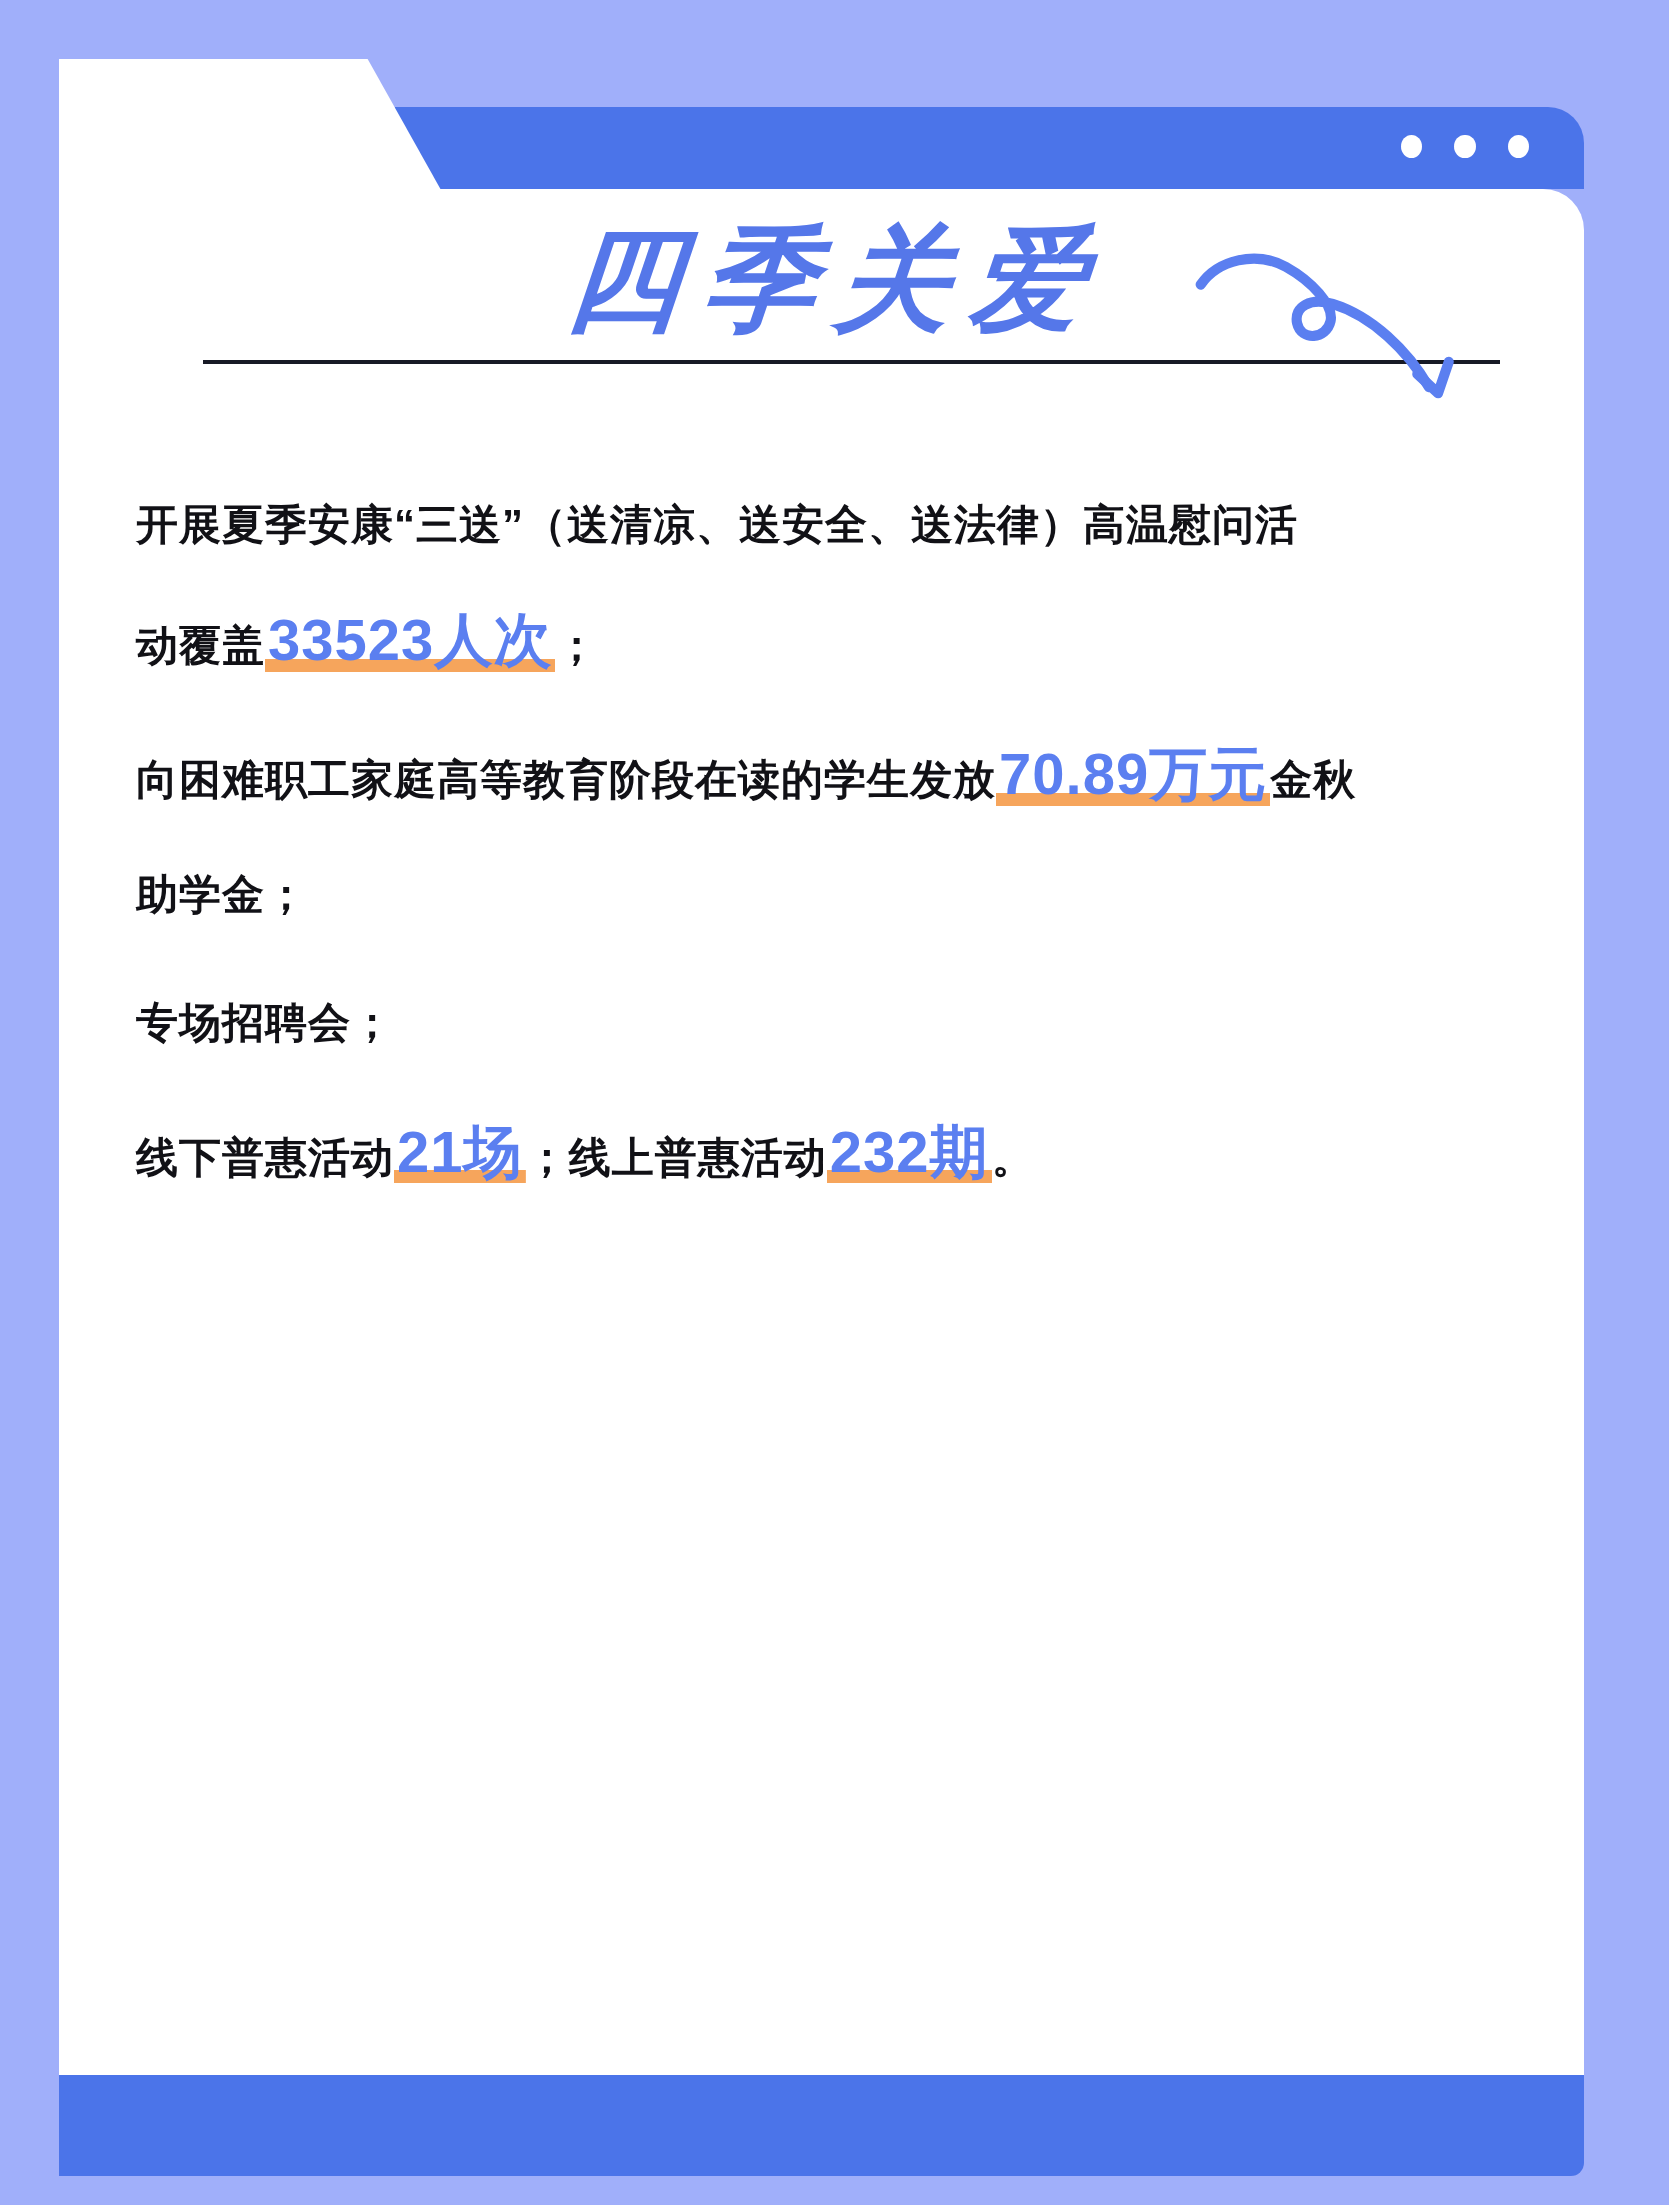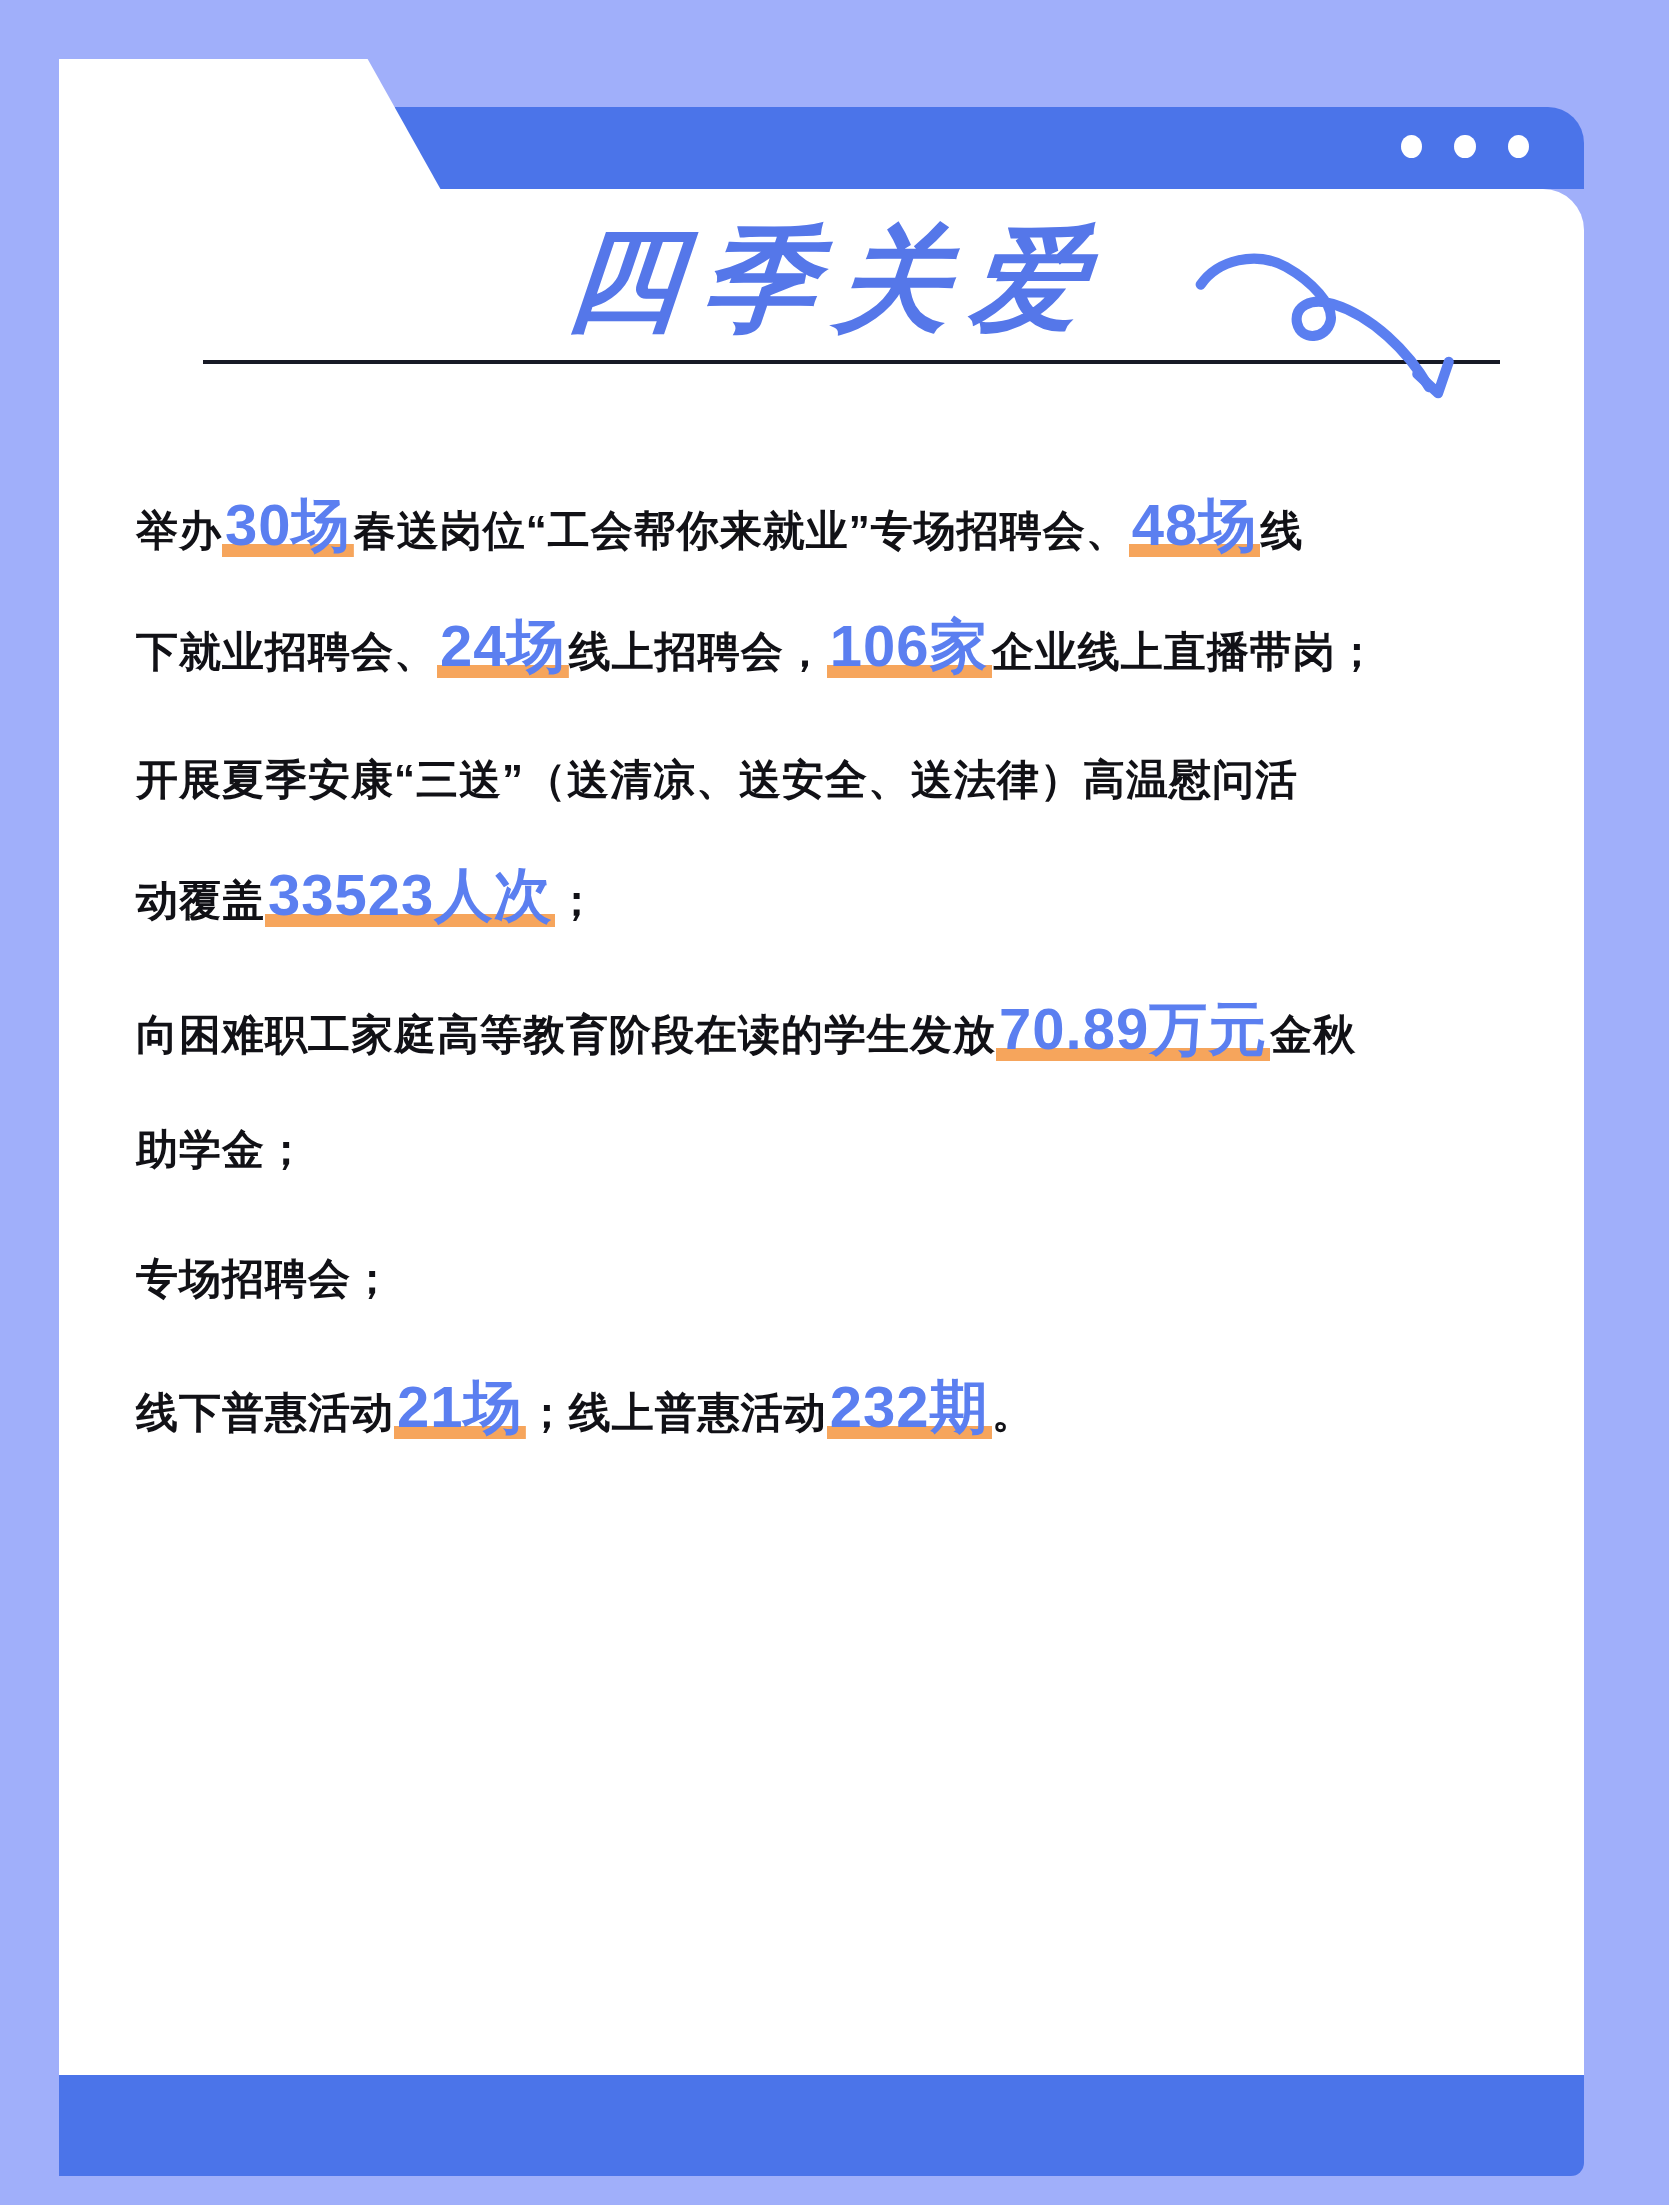--- a/index.html
+++ b/index.html
@@ -75,24 +75,20 @@
 
   <svg class="arrow" width="285" height="175" viewBox="2330 468 560 345">
     <path d="M 2362 560 C 2395 512 2470 492 2530 525 C 2580 553 2625 600 2618 632
              C 2610 668 2560 672 2552 636 C 2545 602 2580 585 2622 598
              C 2700 622 2770 690 2812 762" fill="none" stroke="#5b7ff0" stroke-width="20" stroke-linecap="round"></path>
     <path d="M 2789 736 L 2830 774 L 2851 712" fill="none" stroke="#5b7ff0" stroke-width="20" stroke-linecap="round" stroke-linejoin="round"></path>
   </svg>
 
   <div class="content">
       <div class="para">
-        <div class="line"><span class="txt">举办</span><span class="num">30场</span><span class="txt">春送岗位“工会帮你来就业”专场招聘会、</span><span class="num">48场</span><span class="txt">线</span></div>
-        <div class="line"><span class="txt">下就业招聘会、</span><span class="num">24场</span><span class="txt">线上招聘会，</span><span class="num">106家</span><span class="txt">企业线上直播带岗；</span></div>
-      </div>
-      <div class="para">
         <div class="line"><span class="txt">开展夏季安康“三送”（送清凉、送安全、送法律）高温慰问活</span></div>
         <div class="line"><span class="txt">动覆盖</span><span class="num">33523人次</span><span class="txt">；</span></div>
       </div>
       <div class="para">
         <div class="line"><span class="txt">向困难职工家庭高等教育阶段在读的学生发放</span><span class="num">70.89万元</span><span class="txt">金秋</span></div>
         <div class="line"><span class="txt">助学金；</span></div>
       </div>
       <div class="para">
         <div class="line"><span class="txt">专场招聘会；</span></div>
       </div>

